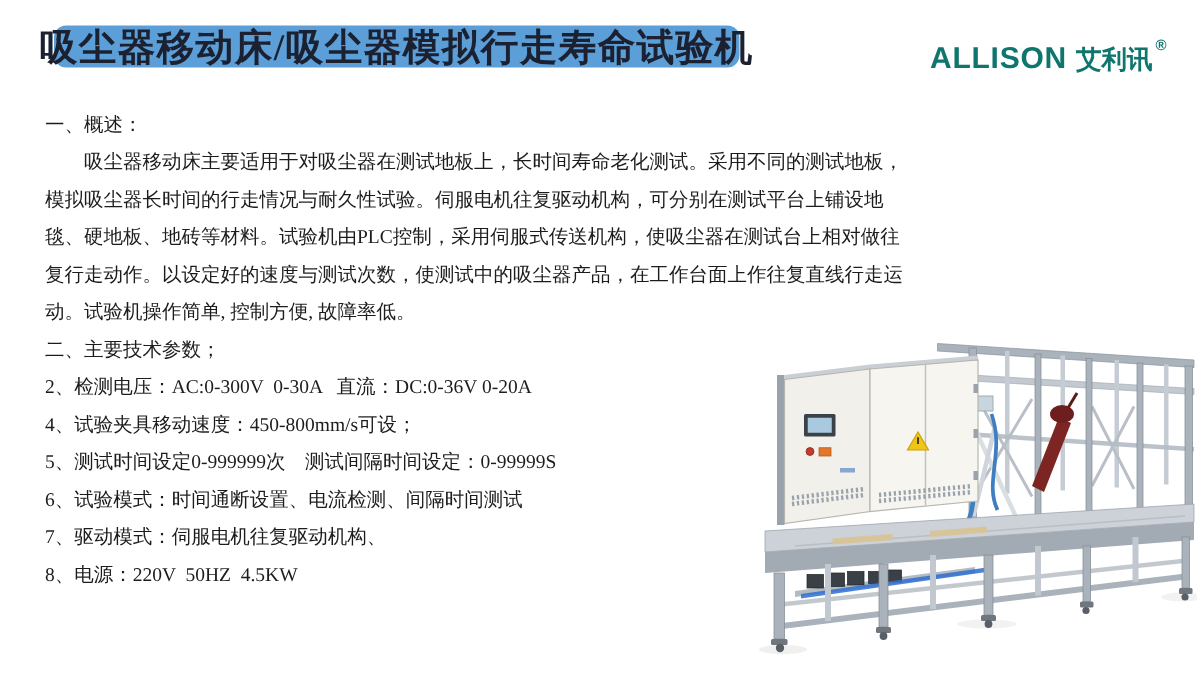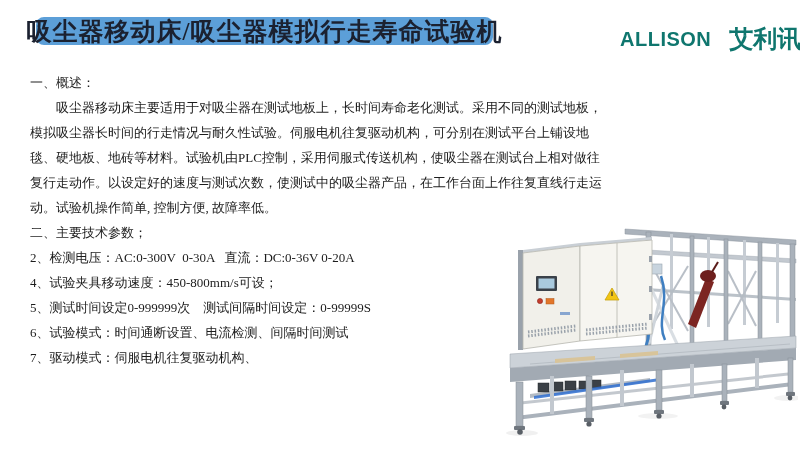--- a/index.html
+++ b/index.html
@@ -15,21 +15,21 @@
     background:#5c9fd8;
   }
   .banner .title{
     font-size:25px;font-weight:600;color:#1b2130;letter-spacing:1px;white-space:nowrap;
   }
   .logo{
     position:absolute;left:620px;top:24px;height:30px;
     display:flex;align-items:center;color:#1b3a7e;white-space:nowrap;
   }
   .logo .en{font-family:"Liberation Sans","DejaVu Sans",sans-serif;font-weight:800;font-size:20px;letter-spacing:.5px;}
-  .logo .cn{font-size:24px;font-weight:700;margin-left:18px;}
+  .logo .cn{font-size:17px;font-weight:700;margin-left:6px;}
   .logo .reg{font-family:"Liberation Sans",sans-serif;font-size:10px;font-weight:700;position:relative;top:-9px;margin-left:2px;}
   
   .textblock{
     position:absolute;left:30px;top:70px;width:766px;
     font-size:13px;color:#1c1c1c;
   }
   .line{height:25px;line-height:25px;white-space:pre;}
   
   .figure{position:absolute;left:500px;top:226px;width:298px;height:220px;}
 </style>
@@ -52,20 +52,21 @@
   <div class="line">模拟吸尘器长时间的行走情况与耐久性试验。伺服电机往复驱动机构，可分别在测试平台上铺设地</div>
   <div class="line">毯、硬地板、地砖等材料。试验机由PLC控制，采用伺服式传送机构，使吸尘器在测试台上相对做往</div>
   <div class="line">复行走动作。以设定好的速度与测试次数，使测试中的吸尘器产品，在工作台面上作往复直线行走运</div>
   <div class="line">动。试验机操作简单, 控制方便, 故障率低。</div>
   <div class="line">二、主要技术参数；</div>
   <div class="line">2、检测电压：AC:0-300V  0-30A   直流：DC:0-36V 0-20A</div>
   <div class="line">4、试验夹具移动速度：450-800mm/s可设；</div>
   <div class="line">5、测试时间设定0-999999次    测试间隔时间设定：0-99999S</div>
   <div class="line">6、试验模式：时间通断设置、电流检测、间隔时间测试</div>
   <div class="line">7、驱动模式：伺服电机往复驱动机构、</div>
+  <div class="line">8、电源：220V  50HZ  4.5KW</div>
 </div>
 
 <svg class="figure" viewBox="0 0 298 220">
 
   <ellipse cx="22" cy="207" rx="16" ry="3" fill="#000" opacity="0.06"></ellipse>
   <ellipse cx="158" cy="190" rx="20" ry="3" fill="#000" opacity="0.05"></ellipse>
   <ellipse cx="288" cy="172" rx="14" ry="3" fill="#000" opacity="0.05"></ellipse>
 
   <g>
     <polygon points="125,3 296,14 296,19 125,8" stroke="#8d959e" stroke-width="0.5" fill="#aab2bb"></polygon>

